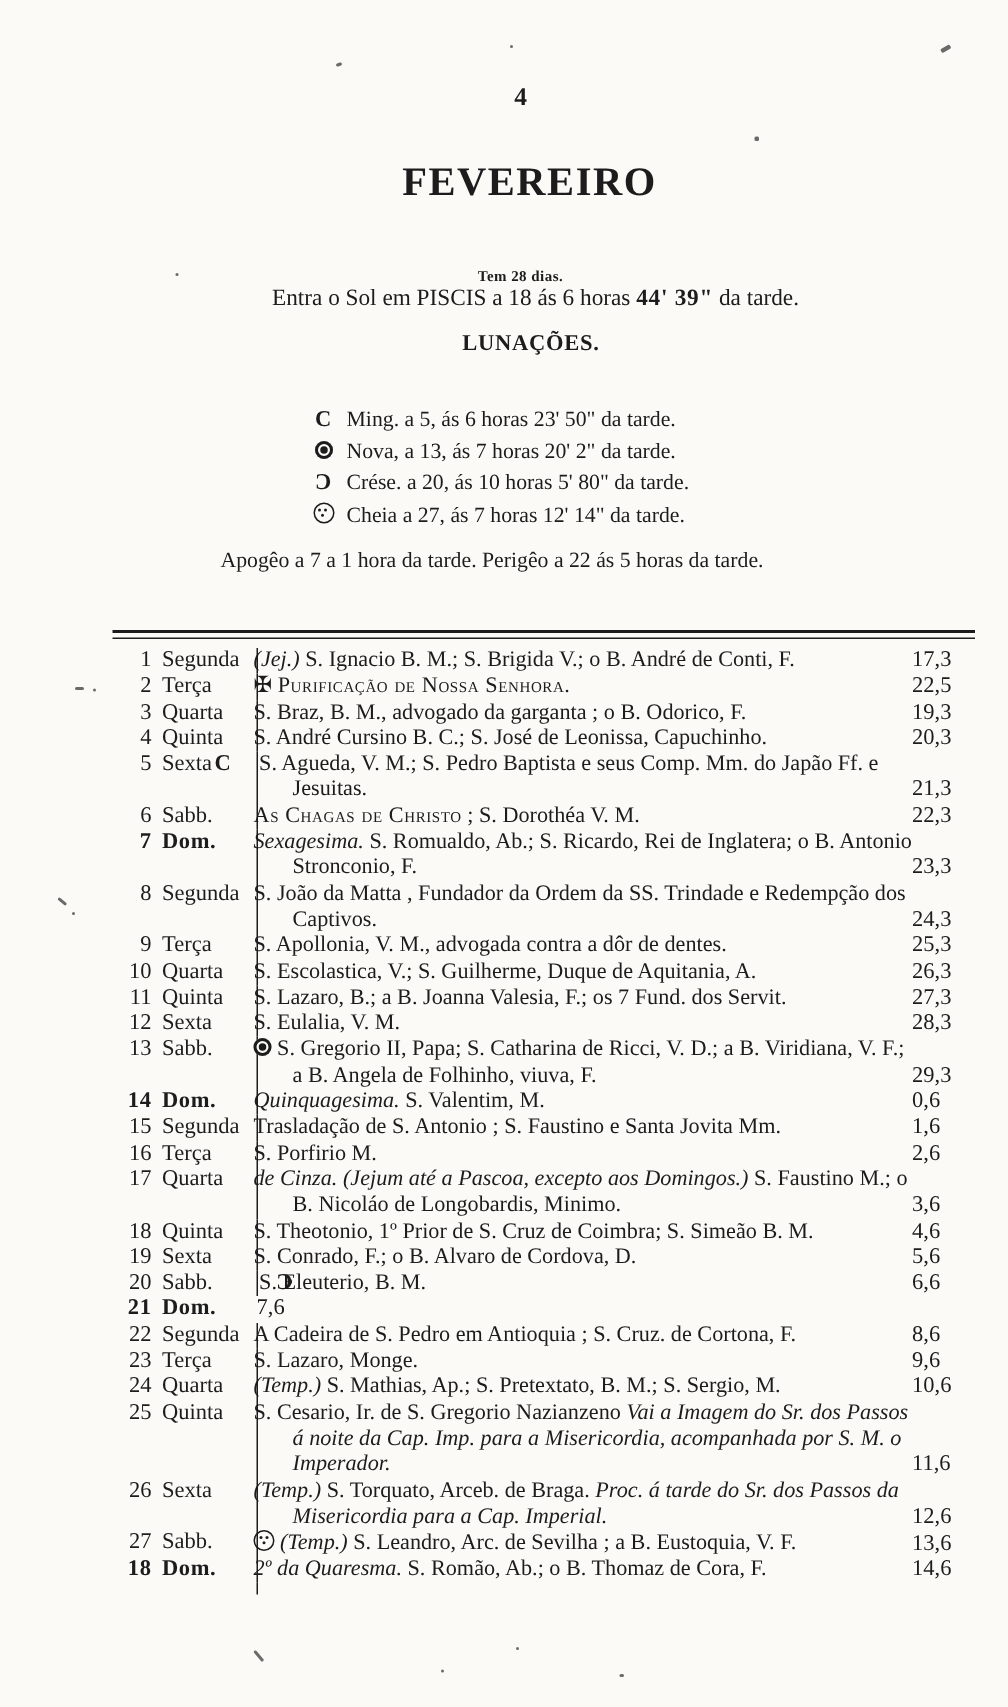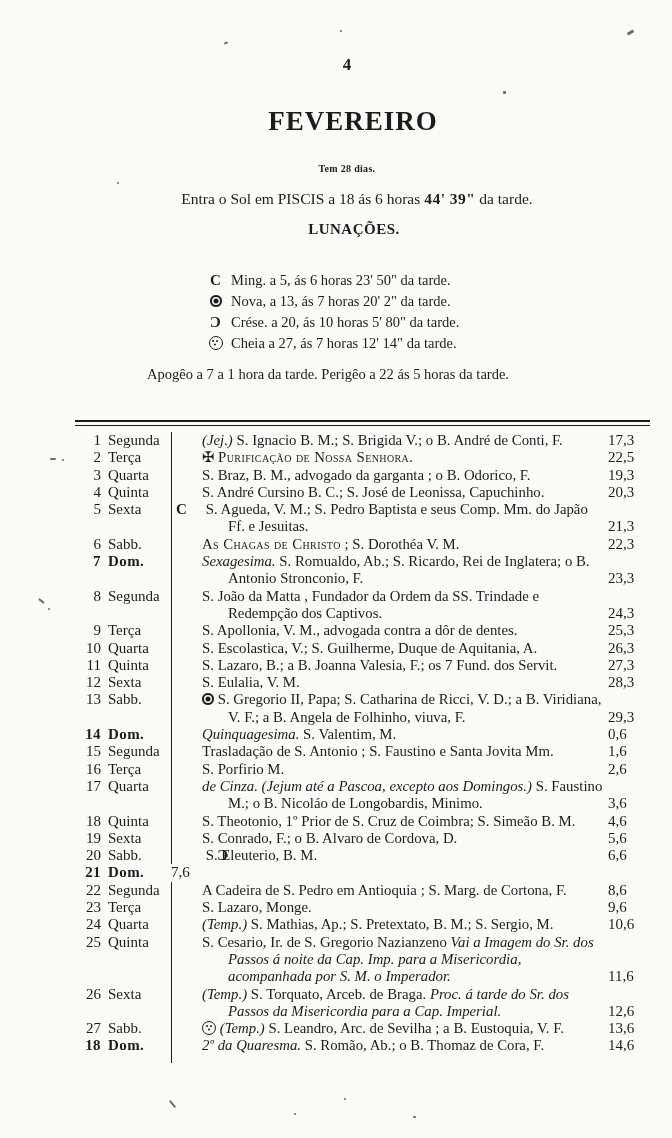--- a/index.html
+++ b/index.html
@@ -6,21 +6,21 @@
   body{
     width:672px;height:1138px;position:relative;overflow:hidden;
     background:#fbfaf7;color:#1c1c1c;
     font-family:"Liberation Serif","DejaVu Serif",serif;
   }
   .abs{position:absolute;}
   .center{text-align:center;}
 
   .page-number{top:55px;left:22px;width:650px;font-size:17px;font-weight:bold;}
   .month-title{top:106px;left:17px;width:672px;font-size:27px;font-weight:bold;letter-spacing:1px;}
-  .days-note{top:163px;left:22px;width:650px;font-size:10px;font-weight:bold;letter-spacing:.3px;font-family:Liberation Serif, serif;}
+  .days-note{top:179px;left:22px;width:650px;font-size:10px;font-weight:bold;letter-spacing:.3px;font-family:Liberation Serif, serif;}
   .sun-line{top:190px;left:42px;width:630px;font-size:15.5px;}
   .sun-line b{letter-spacing:.5px;}
   .lun-title{top:221px;left:36px;width:636px;font-size:15px;font-weight:bold;letter-spacing:.5px;}
   .lunations{top:272px;left:207px;}
   .lun-row{display:flex;align-items:baseline;height:21px;font-size:14.5px;font-family:Liberation Serif, serif;}
   .lun-row .micon-box{width:17px;margin-right:7px;text-align:center;}
   .apogee-line{top:366px;left:0;width:656px;font-size:14.5px;}
 
   
   .micon{display:inline-block;line-height:1;}
@@ -33,21 +33,21 @@
     position:relative;vertical-align:-1.5px;}
   .icon-full::after{content:"";position:absolute;left:2.5px;top:3px;width:2px;height:2px;
     border-radius:50%;background:#1c1c1c;box-shadow:4px 0 0 #1c1c1c,2px 3.5px 0 #1c1c1c;}
 
   
   .cal-table{top:420px;left:75px;width:575px;}
   .table-top-rule{height:3px;border-top:2.5px solid #1c1c1c;border-bottom:1px solid #1c1c1c;margin-bottom:6px;}
   .cal-row{display:flex;align-items:flex-start;}
   .cal-day{width:26px;text-align:right;font-size:15px;line-height:17.3px;flex:none;}
   .cal-wd{width:70px;padding-left:7px;font-size:15px;line-height:17.3px;flex:none;box-sizing:border-box;}
-  .cal-desc{flex:1;border-left:1.2px solid #1c1c1c;padding-left:56px;text-indent:-26px;
+  .cal-desc{flex:1;border-left:1.2px solid #1c1c1c;padding-left:23px;text-indent:-26px;
     font-size:14.8px;line-height:17.3px;min-height:17.3px;box-sizing:border-box;}
   .cal-num{width:42px;font-size:15px;line-height:17.3px;flex:none;align-self:flex-end;}
   .cal-row.dom .cal-day,.cal-row.dom .cal-wd{font-weight:bold;letter-spacing:.4px;}
   .cal-desc em{font-style:italic;}
   .cal-desc .sc{font-variant:small-caps;letter-spacing:.4px;}
   .rule-tail{height:8px;border-left:1.2px solid #1c1c1c;margin-left:96px;}
 
   
   .speck{position:absolute;background:#3a3a3a;opacity:.75;border-radius:1px;}
 </style>
@@ -217,21 +217,21 @@
         <span class="cal-num">6,6</span>
       </div>
       <div class="cal-row dom">
         <span class="cal-day">21</span>
         <span class="cal-wd">Dom.</span>
         <span class="cal-num">7,6</span>
       </div>
       <div class="cal-row">
         <span class="cal-day">22</span>
         <span class="cal-wd">Segunda</span>
-        <div class="cal-desc"><span>A Cadeira de S. Pedro em Antioquia ; S. Marg. de Cortona, F.</span></div>
+        <div class="cal-desc"><span>A Cadeira de S. Pedro em Antioquia ; S. Cruz. de Cortona, F.</span></div>
         <span class="cal-num">8,6</span>
       </div>
       <div class="cal-row">
         <span class="cal-day">23</span>
         <span class="cal-wd">Terça</span>
         <div class="cal-desc"><span>S. Lazaro, Monge.</span></div>
         <span class="cal-num">9,6</span>
       </div>
       <div class="cal-row">
         <span class="cal-day">24</span>

